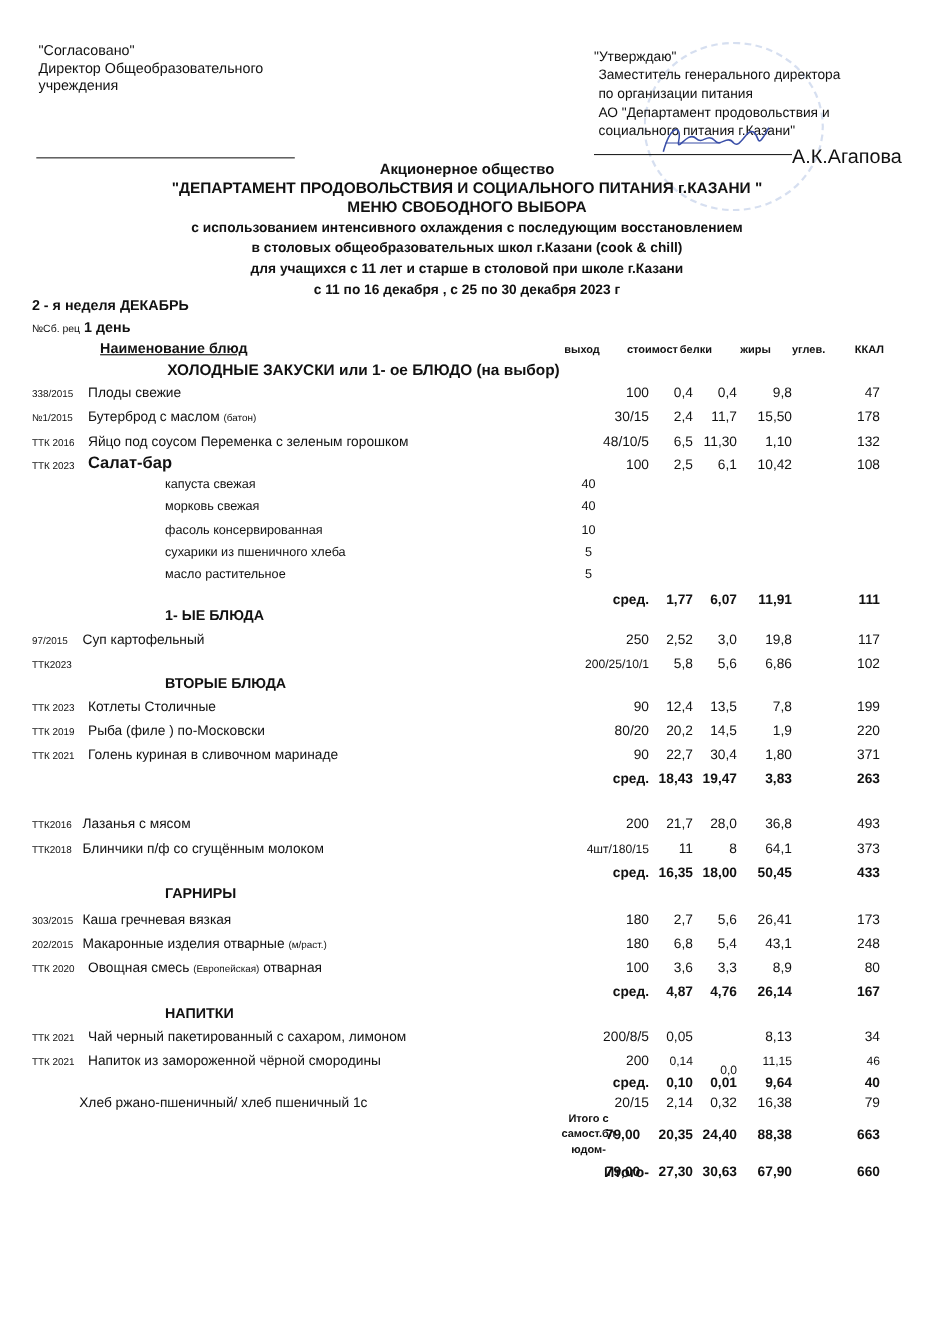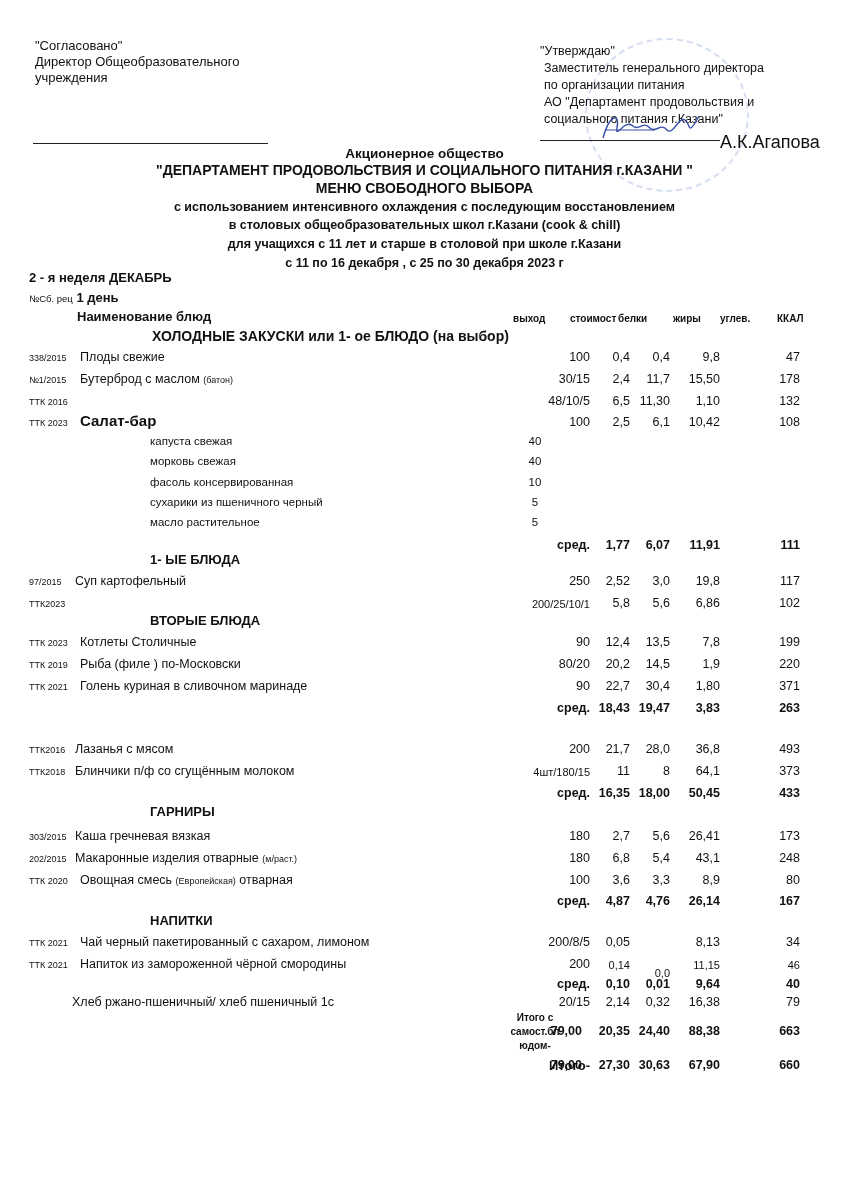--- a/index.html
+++ b/index.html
@@ -17,21 +17,21 @@
   .t1{top:146px;font-size:13.5px;}
   .t2{top:162px;font-size:14px;}
   .t3{top:180px;font-size:14px;}
   .t4{top:200px;font-size:12.5px;}
   .t5{top:218px;font-size:12.5px;}
   .t6{top:237px;font-size:12.5px;}
   .t7{top:256px;font-size:12.5px;}
   .week{left:29px;top:270px;font-size:13px;font-weight:bold;}
   .dayline{left:29px;top:290px;font-size:13px;}
   .dayline small{font-size:9.5px;font-weight:normal;}
-  .hdr-name{left:77px;top:309px;font-size:13px;font-weight:bold;}
+  .hdr-name{left:91px;top:309px;font-size:13px;font-weight:bold;text-decoration:underline;}
   .colhdr{top:313px;font-size:10px;font-weight:bold;}
   
   .row{position:absolute;left:0;width:849px;height:20px;font-size:12.5px;}
   .row .code{position:absolute;left:29px;top:3px;font-size:9px;}
   .row .name{position:absolute;top:0;}
   .row .name small{font-size:9px;}
   .row .yield{position:absolute;left:470px;width:120px;text-align:right;top:0;}
   .row .num{position:absolute;text-align:right;top:0;}
   .c-cost{left:540px;width:42px;}
   .c-prot{left:585px;width:45px;}
@@ -107,20 +107,21 @@
       <span class="code">№1/2015</span>
       <span class="name" style="left:80px"><span>Бутерброд с маслом </span><small>(батон)</small></span>
       <span class="yield">30/15</span>
       <span class="num c-prot">2,4</span>
       <span class="num c-fat">11,7</span>
       <span class="num c-carb">15,50</span>
       <span class="num c-kcal">178</span>
     </div>
     <div class="row" style="top:394px">
       <span class="code">ТТК 2016</span>
+      <span class="name" style="left:80px"><span>Яйцо под соусом Переменка с зеленым горошком</span></span>
       <span class="yield">48/10/5</span>
       <span class="num c-prot">6,5</span>
       <span class="num c-fat">11,30</span>
       <span class="num c-carb">1,10</span>
       <span class="num c-kcal">132</span>
     </div>
     <div class="row" style="top:415px">
       <span class="code">ТТК 2023</span>
       <span class="name" style="left: 80px; font-weight: bold; font-size: 15px; top: -3px;"><span>Салат-бар</span></span>
       <span class="yield">100</span>
@@ -128,21 +129,21 @@
       <span class="num c-fat">6,1</span>
       <span class="num c-carb">10,42</span>
       <span class="num c-kcal">108</span>
     </div>
     <div class="sub" style="top:435px">капуста свежая</div>
     <div class="subq" style="top:435px">40</div>
     <div class="sub" style="top:455px">морковь свежая</div>
     <div class="subq" style="top:455px">40</div>
     <div class="sub" style="top:476px">фасоль консервированная</div>
     <div class="subq" style="top:476px">10</div>
-    <div class="sub" style="top:496px">сухарики из пшеничного черный</div>
+    <div class="sub" style="top:496px">сухарики из пшеничного хлеба</div>
     <div class="subq" style="top:496px">5</div>
     <div class="sub" style="top:516px">масло растительное</div>
     <div class="subq" style="top:516px">5</div>
     <div class="row bold" style="top:538px">
       <span class="yield">сред.</span>
       <span class="num c-prot">1,77</span>
       <span class="num c-fat">6,07</span>
       <span class="num c-carb">11,91</span>
       <span class="num c-kcal">111</span>
     </div>

